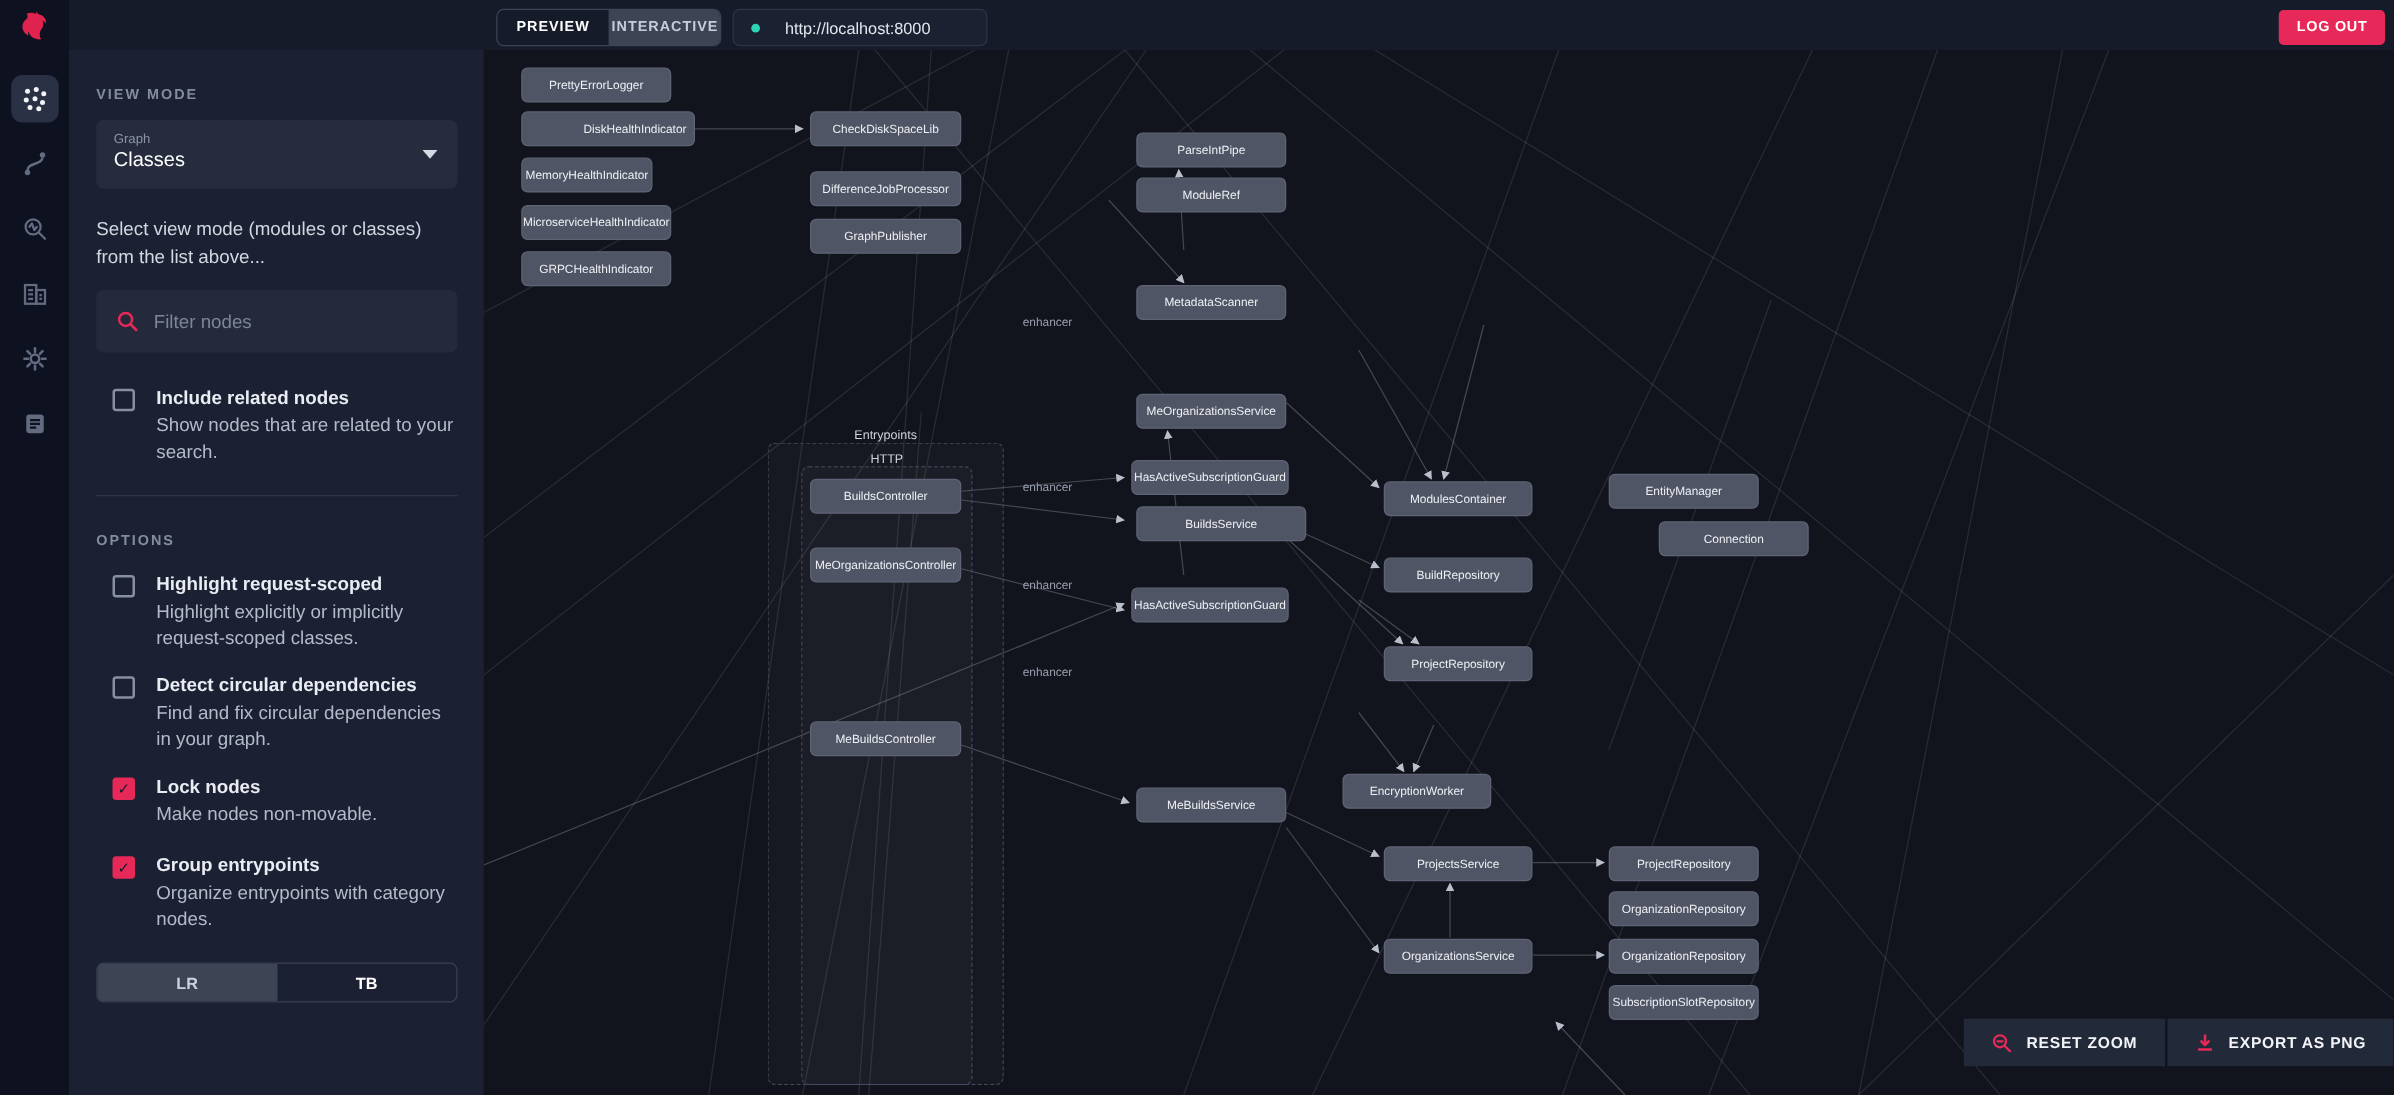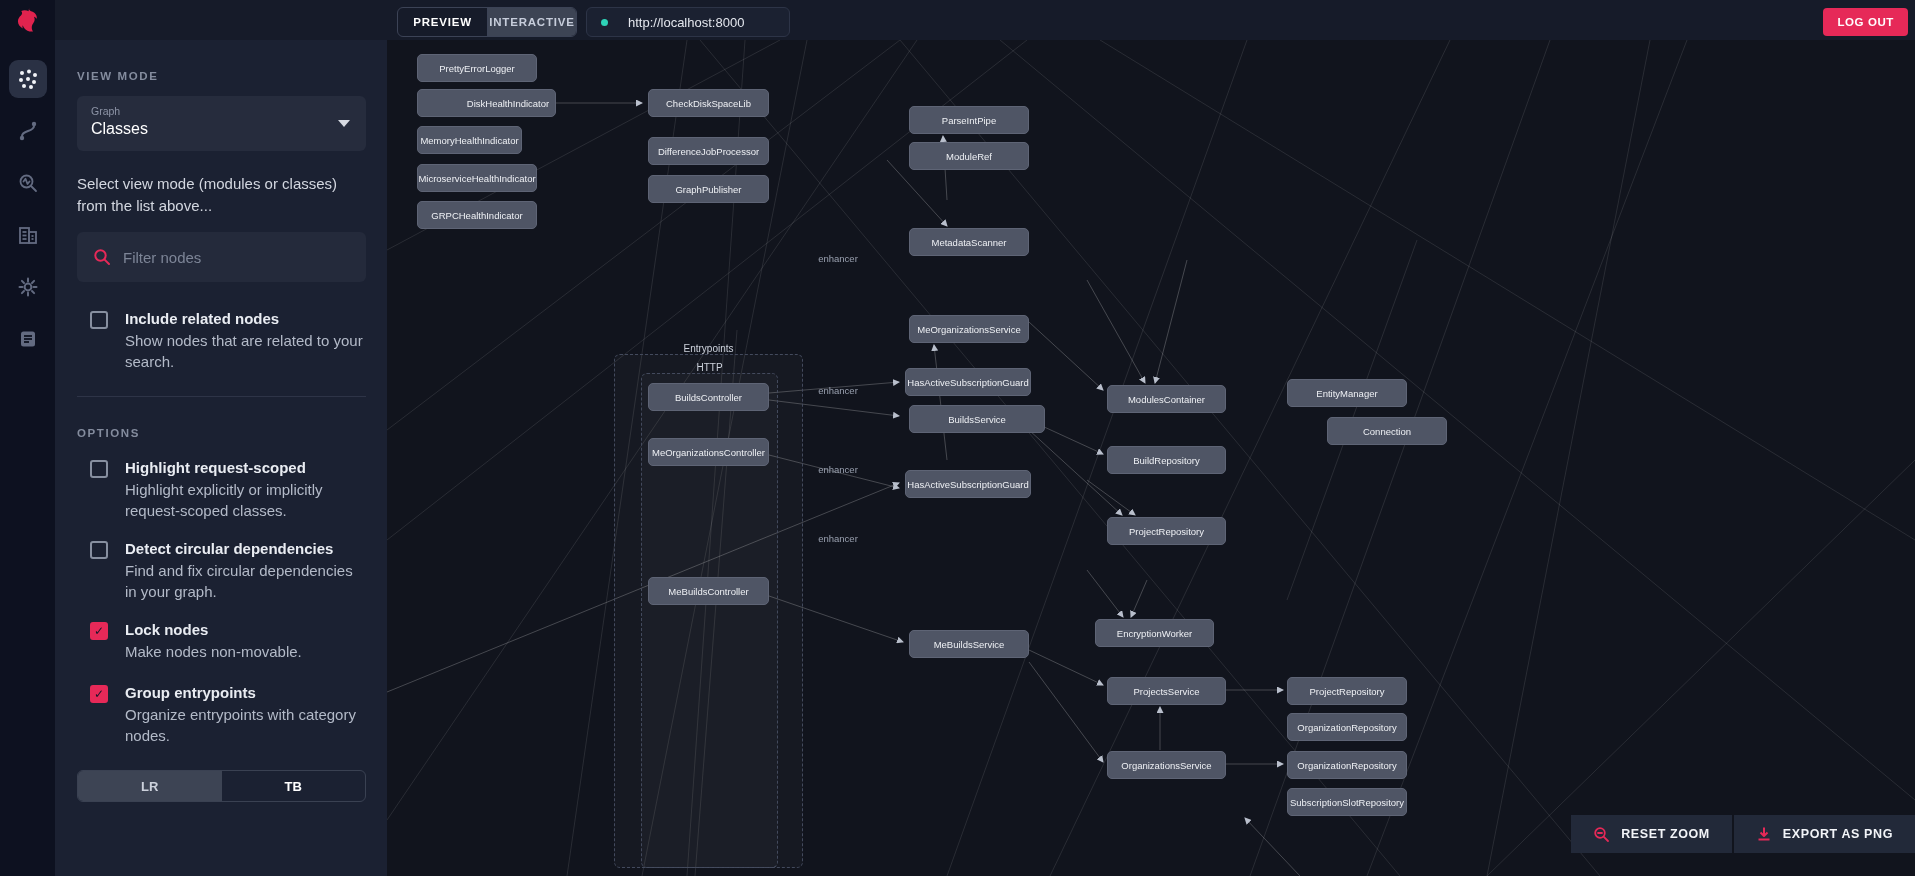--- a/index.html
+++ b/index.html
@@ -292,21 +292,21 @@
         <div class="gnode" style="left: 518px; top: 328px; width: 126px;">HasActiveSubscriptionGuard</div>
         <div class="gnode" style="left: 522px; top: 365px; width: 136px;">BuildsService</div>
         <div class="gnode" style="left: 518px; top: 430px; width: 126px;">HasActiveSubscriptionGuard</div>
         <div class="gnode" style="left: 522px; top: 590px; width: 120px;">MeBuildsService</div>
         <div class="gnode" style="left: 261px; top: 343px; width: 121px;">BuildsController</div>
         <div class="gnode" style="left: 261px; top: 398px; width: 121px;">MeOrganizationsController</div>
         <div class="gnode" style="left: 261px; top: 537px; width: 121px;">MeBuildsController</div>
         <div class="gnode" style="left: 720px; top: 345px; width: 119px;">ModulesContainer</div>
         <div class="gnode" style="left: 720px; top: 406px; width: 119px;">BuildRepository</div>
         <div class="gnode" style="left: 720px; top: 477px; width: 119px;">ProjectRepository</div>
-        <div class="gnode" style="left: 708px; top: 579px; width: 119px;">EncryptionWorker</div>
+        <div class="gnode" style="left: 687px; top: 579px; width: 119px;">EncryptionWorker</div>
         <div class="gnode" style="left: 720px; top: 637px; width: 119px;">ProjectsService</div>
         <div class="gnode" style="left: 720px; top: 711px; width: 119px;">OrganizationsService</div>
         <div class="gnode" style="left: 900px; top: 339px; width: 120px;">EntityManager</div>
         <div class="gnode" style="left: 900px; top: 377px; width: 120px; margin-left: 40px;">Connection</div>
         <div class="gnode" style="left: 900px; top: 637px; width: 120px;">ProjectRepository</div>
         <div class="gnode" style="left: 900px; top: 673px; width: 120px;">OrganizationRepository</div>
         <div class="gnode" style="left: 900px; top: 711px; width: 120px;">OrganizationRepository</div>
         <div class="gnode" style="left: 900px; top: 748px; width: 120px;">SubscriptionSlotRepository</div>
         <div class="elabel" style="left: 451px; top: 218px;">enhancer</div>
         <div class="elabel" style="left: 451px; top: 350px;">enhancer</div>

